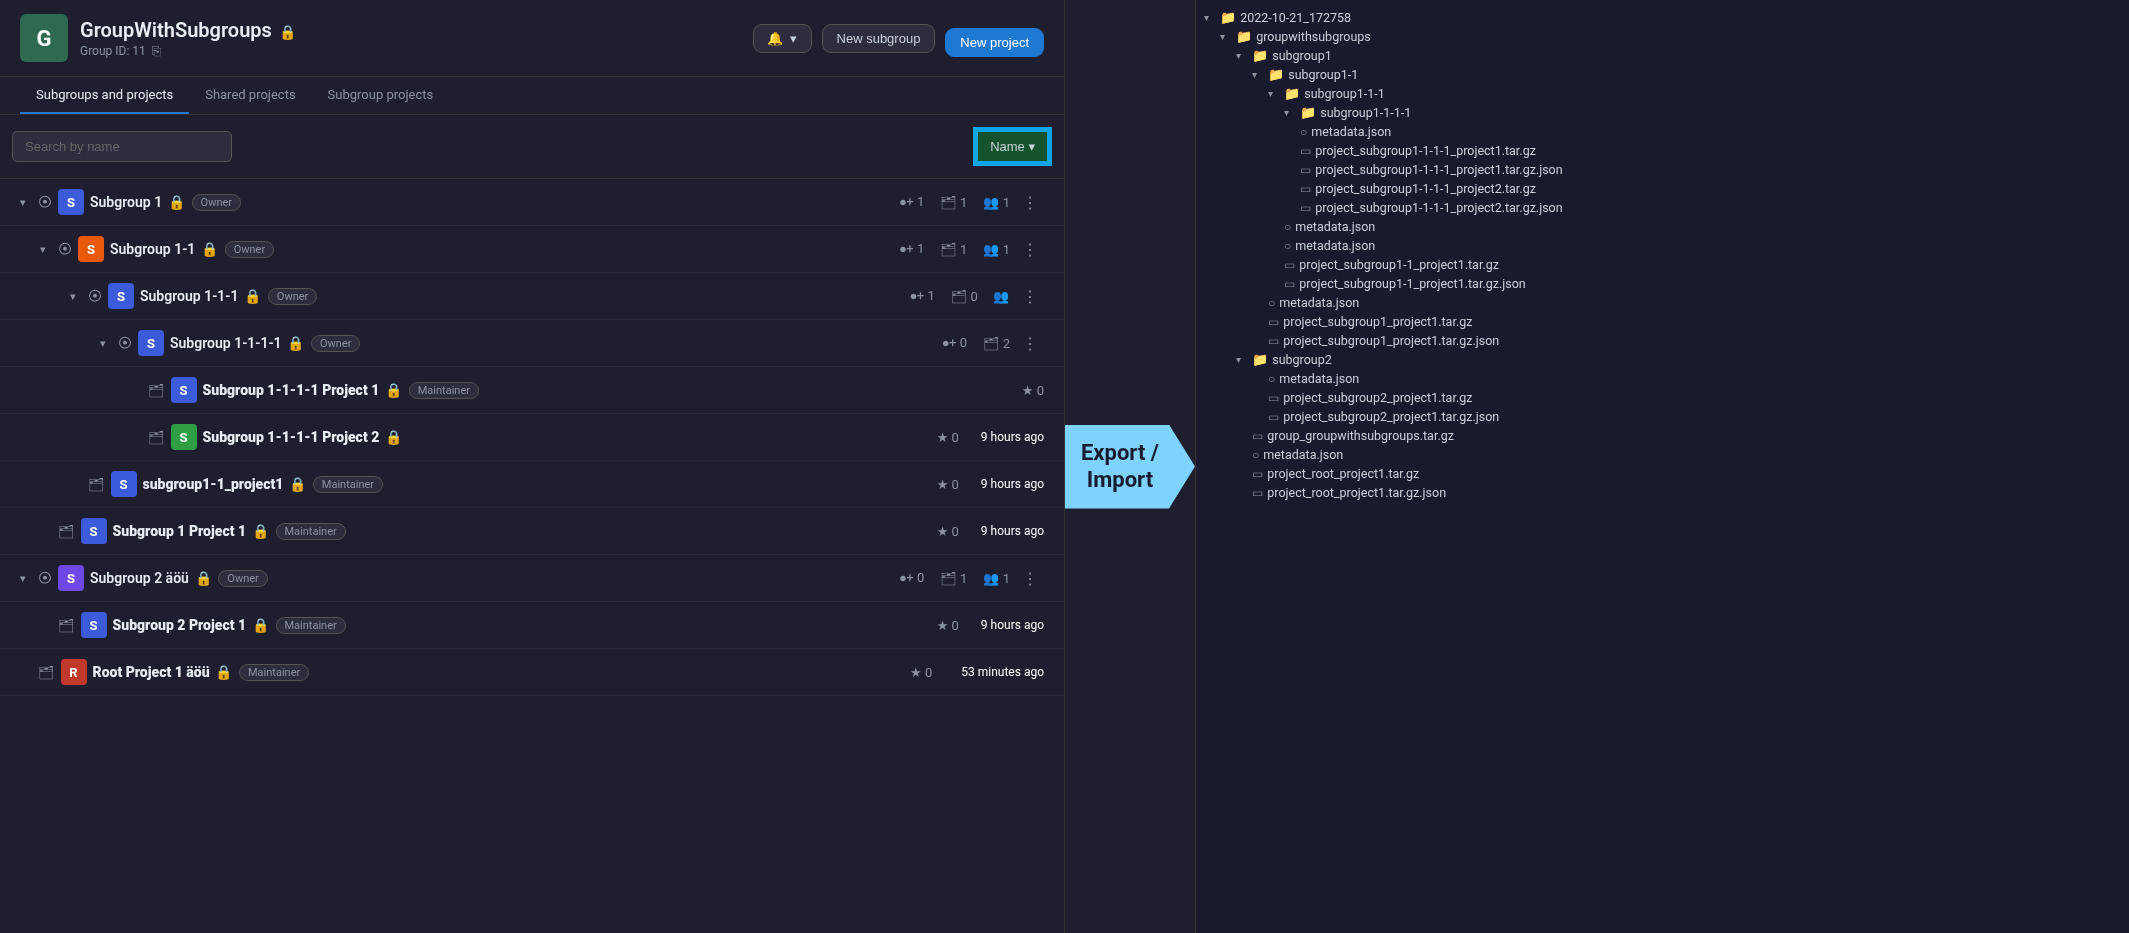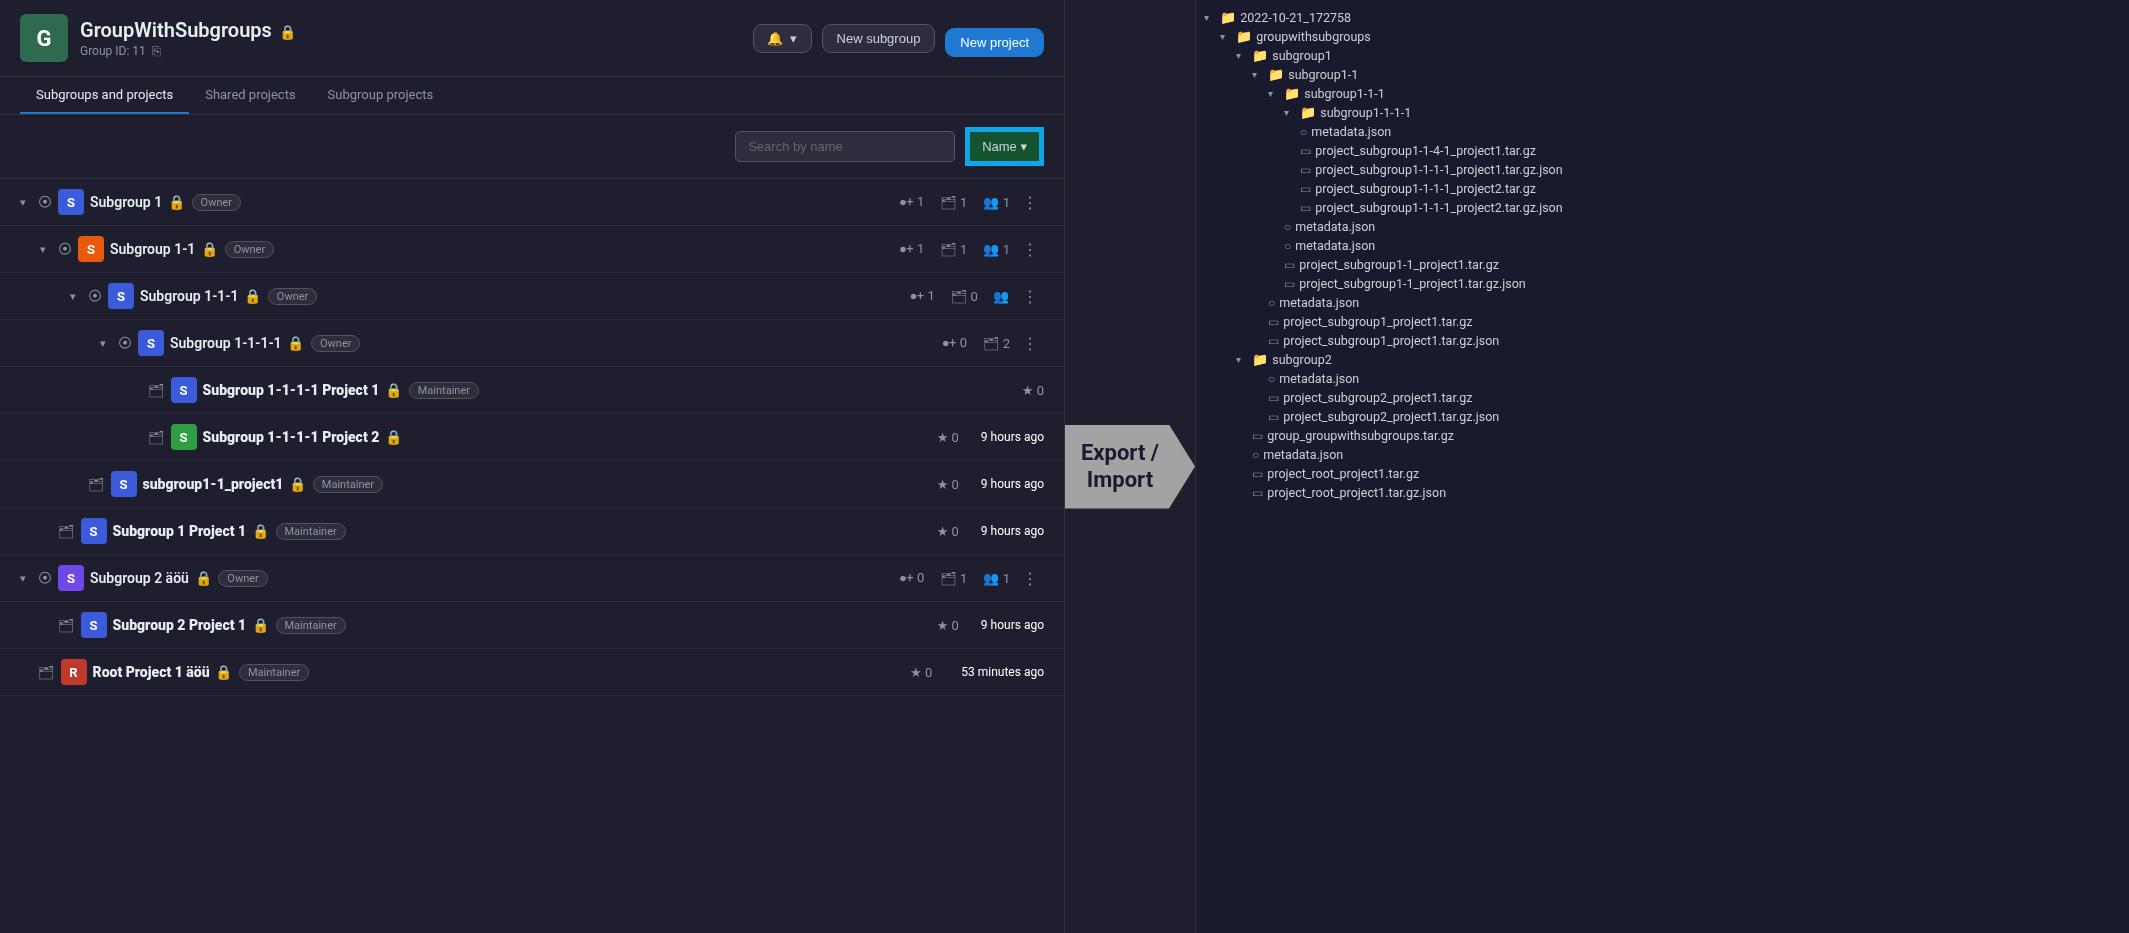--- a/index.html
+++ b/index.html
@@ -110,23 +110,23 @@
     .tab.active {
       color: #e6edf3;
       border-bottom-color: #1f78d1;
     }
 
     
     .search-bar {
       display: flex;
       align-items: center;
       gap: 10px;
-      padding: 12px 20px;
+      padding: 12px 12px;
       border-bottom: 1px solid #333;
-      justify-content: flex-end;
+      justify-content: space-between;
     }
     .search-input {
       background: #2d2d3d;
       border: 1px solid #555;
       border-radius: 5px;
       padding: 7px 12px;
       color: #c9d1d9;
       font-size: 13px;
       width: 220px;
     }
@@ -249,21 +249,21 @@
     
     .arrow-section {
       flex: 0 0 120px;
       display: flex;
       align-items: center;
       justify-content: center;
       background: #1e1e2e;
       position: relative;
     }
     .arrow-pentagon {
-      background: #a3a3a3;
+      background: #7dd3fc;
       clip-path: polygon(0 0, 80% 0, 100% 50%, 80% 100%, 0 100%);
       width: 130px;
       height: 84px;
       display: flex;
       align-items: center;
       justify-content: center;
       padding-right: 20px;
     }
     .arrow-text {
       font-size: 22px;
@@ -571,21 +571,21 @@
     <span class="tree-folder-icon">📁</span>
     <span class="tree-label">subgroup1-1-1-1</span>
   </div>
 
   <div class="tree-item" style="padding-left:104px;">
     <span class="tree-file-icon">○</span>
     <span class="tree-label">metadata.json</span>
   </div>
   <div class="tree-item" style="padding-left:104px;">
     <span class="tree-file-icon">▭</span>
-    <span class="tree-label">project_subgroup1-1-4-1_project1.tar.gz</span>
+    <span class="tree-label">project_subgroup1-1-1-1_project1.tar.gz</span>
   </div>
   <div class="tree-item" style="padding-left:104px;">
     <span class="tree-file-icon">▭</span>
     <span class="tree-label">project_subgroup1-1-1-1_project1.tar.gz.json</span>
   </div>
   <div class="tree-item" style="padding-left:104px;">
     <span class="tree-file-icon">▭</span>
     <span class="tree-label">project_subgroup1-1-1-1_project2.tar.gz</span>
   </div>
   <div class="tree-item" style="padding-left:104px;">

